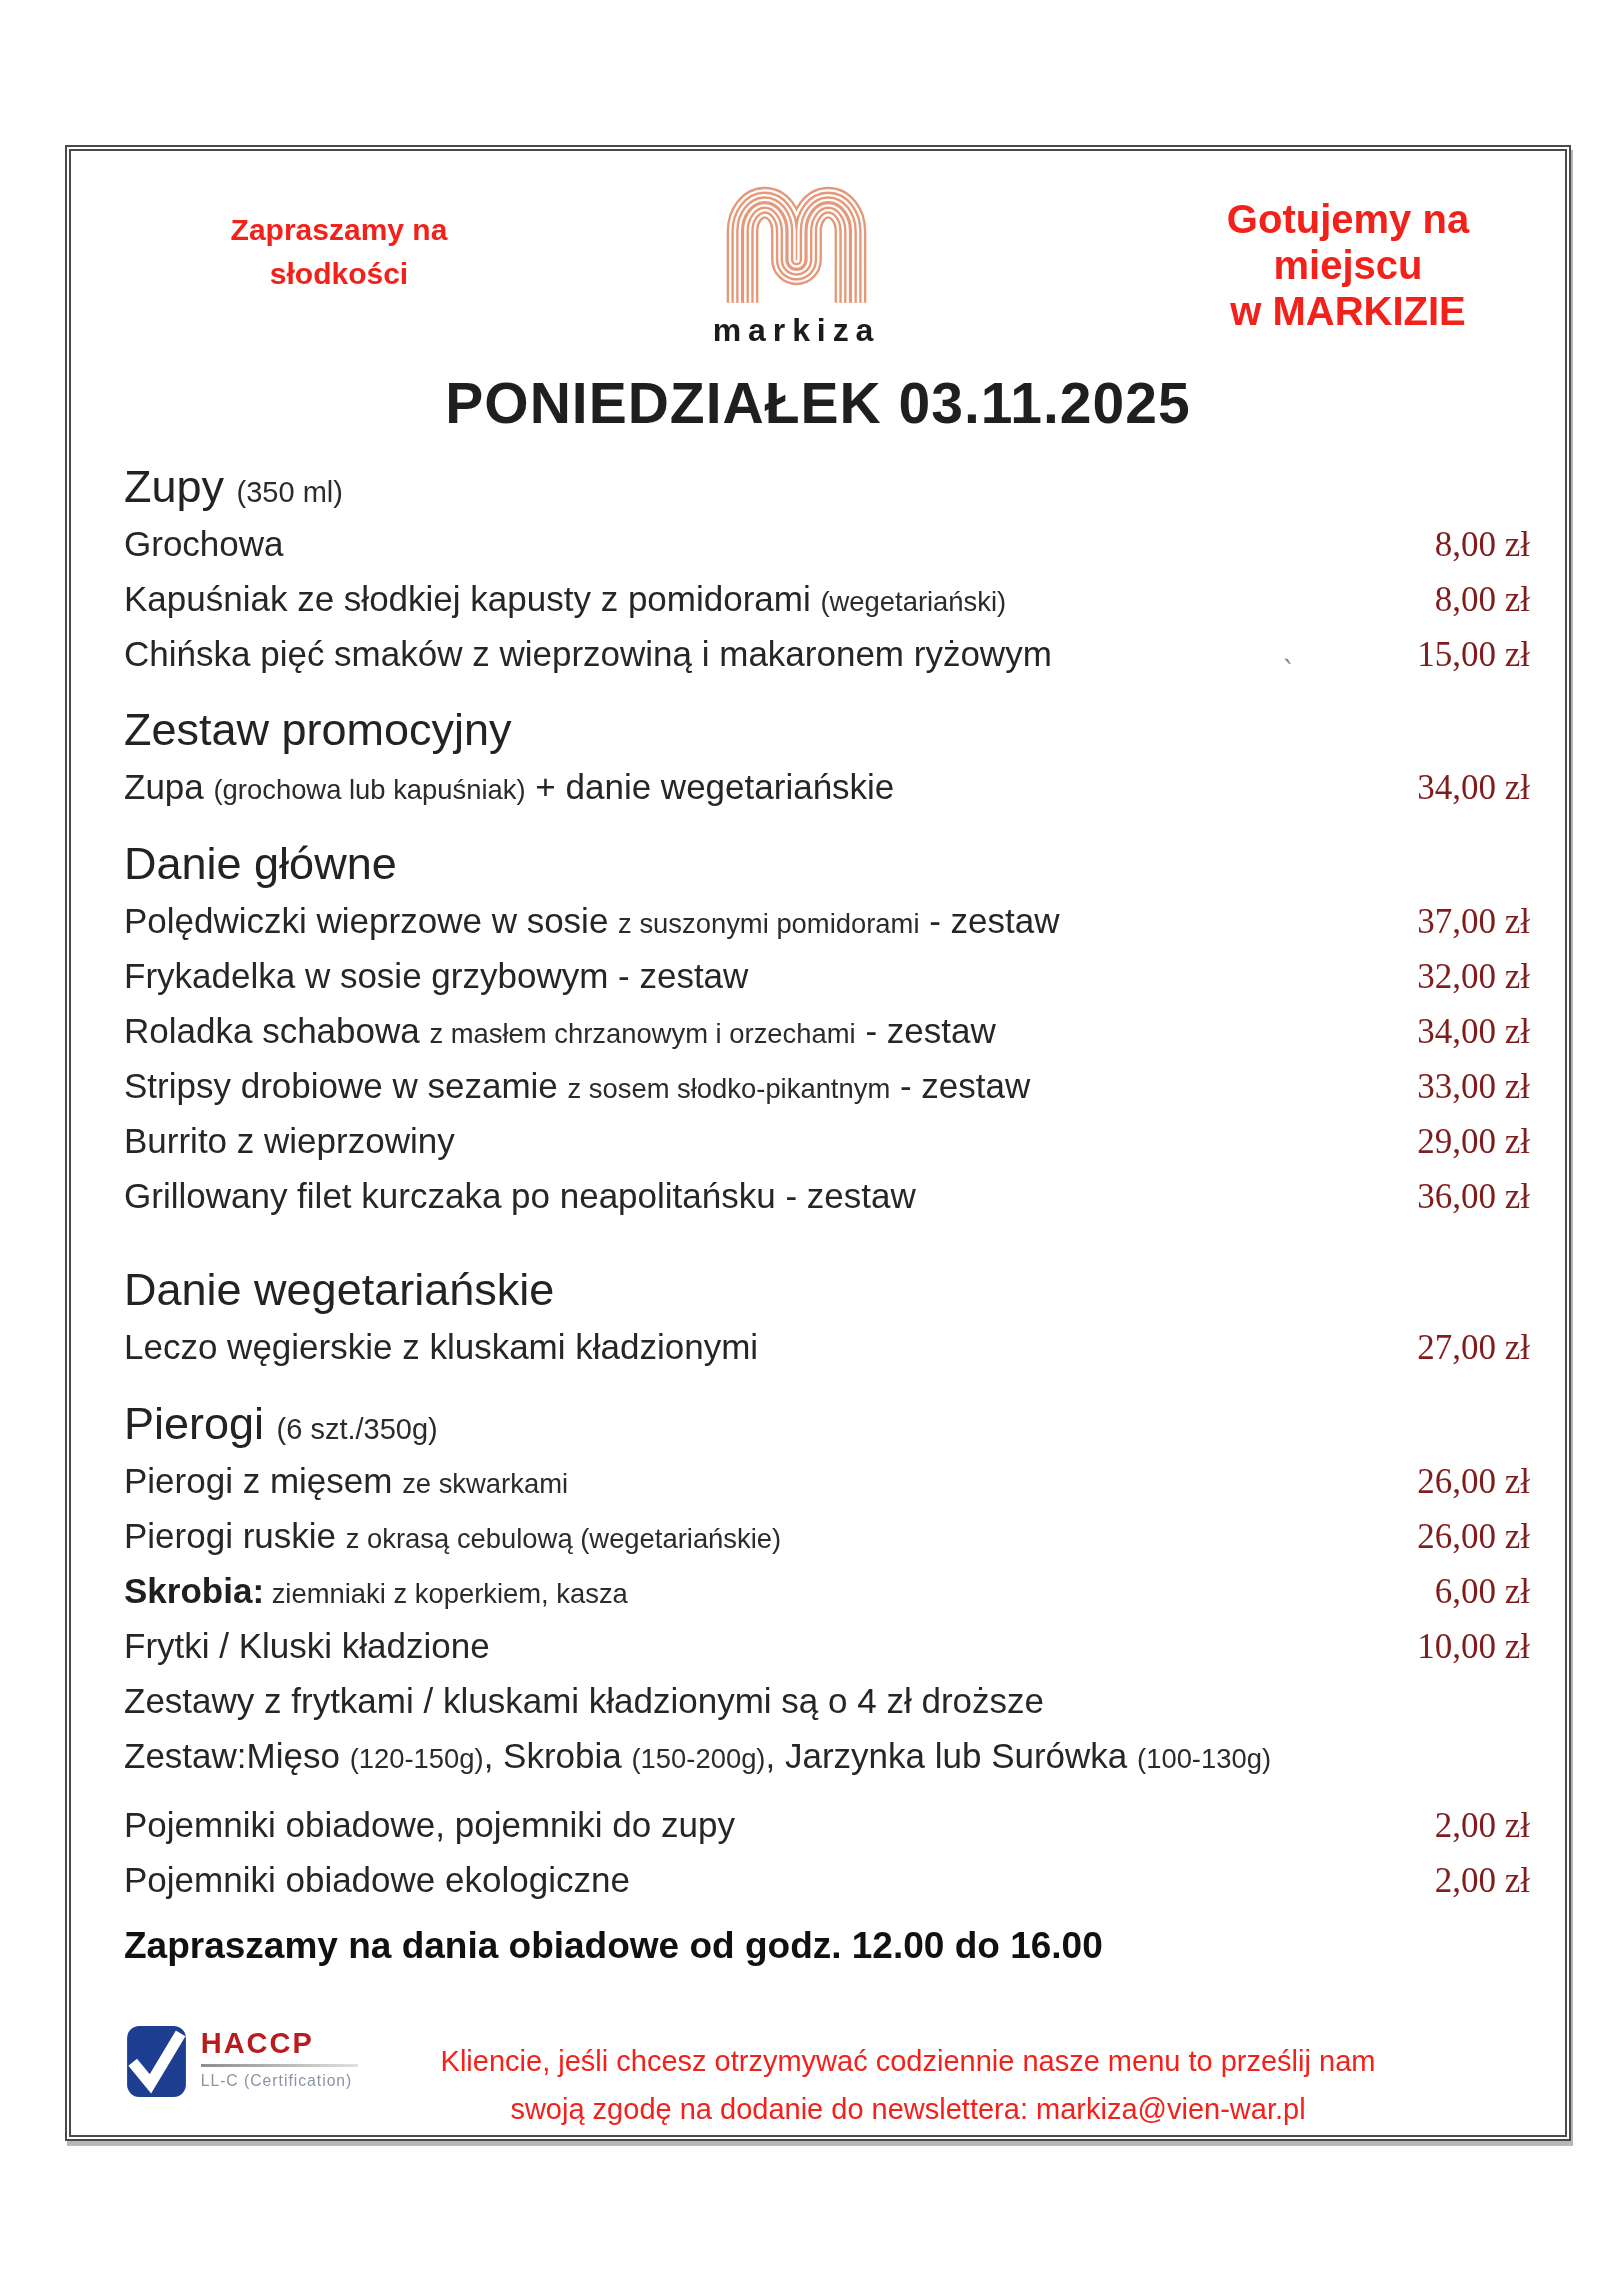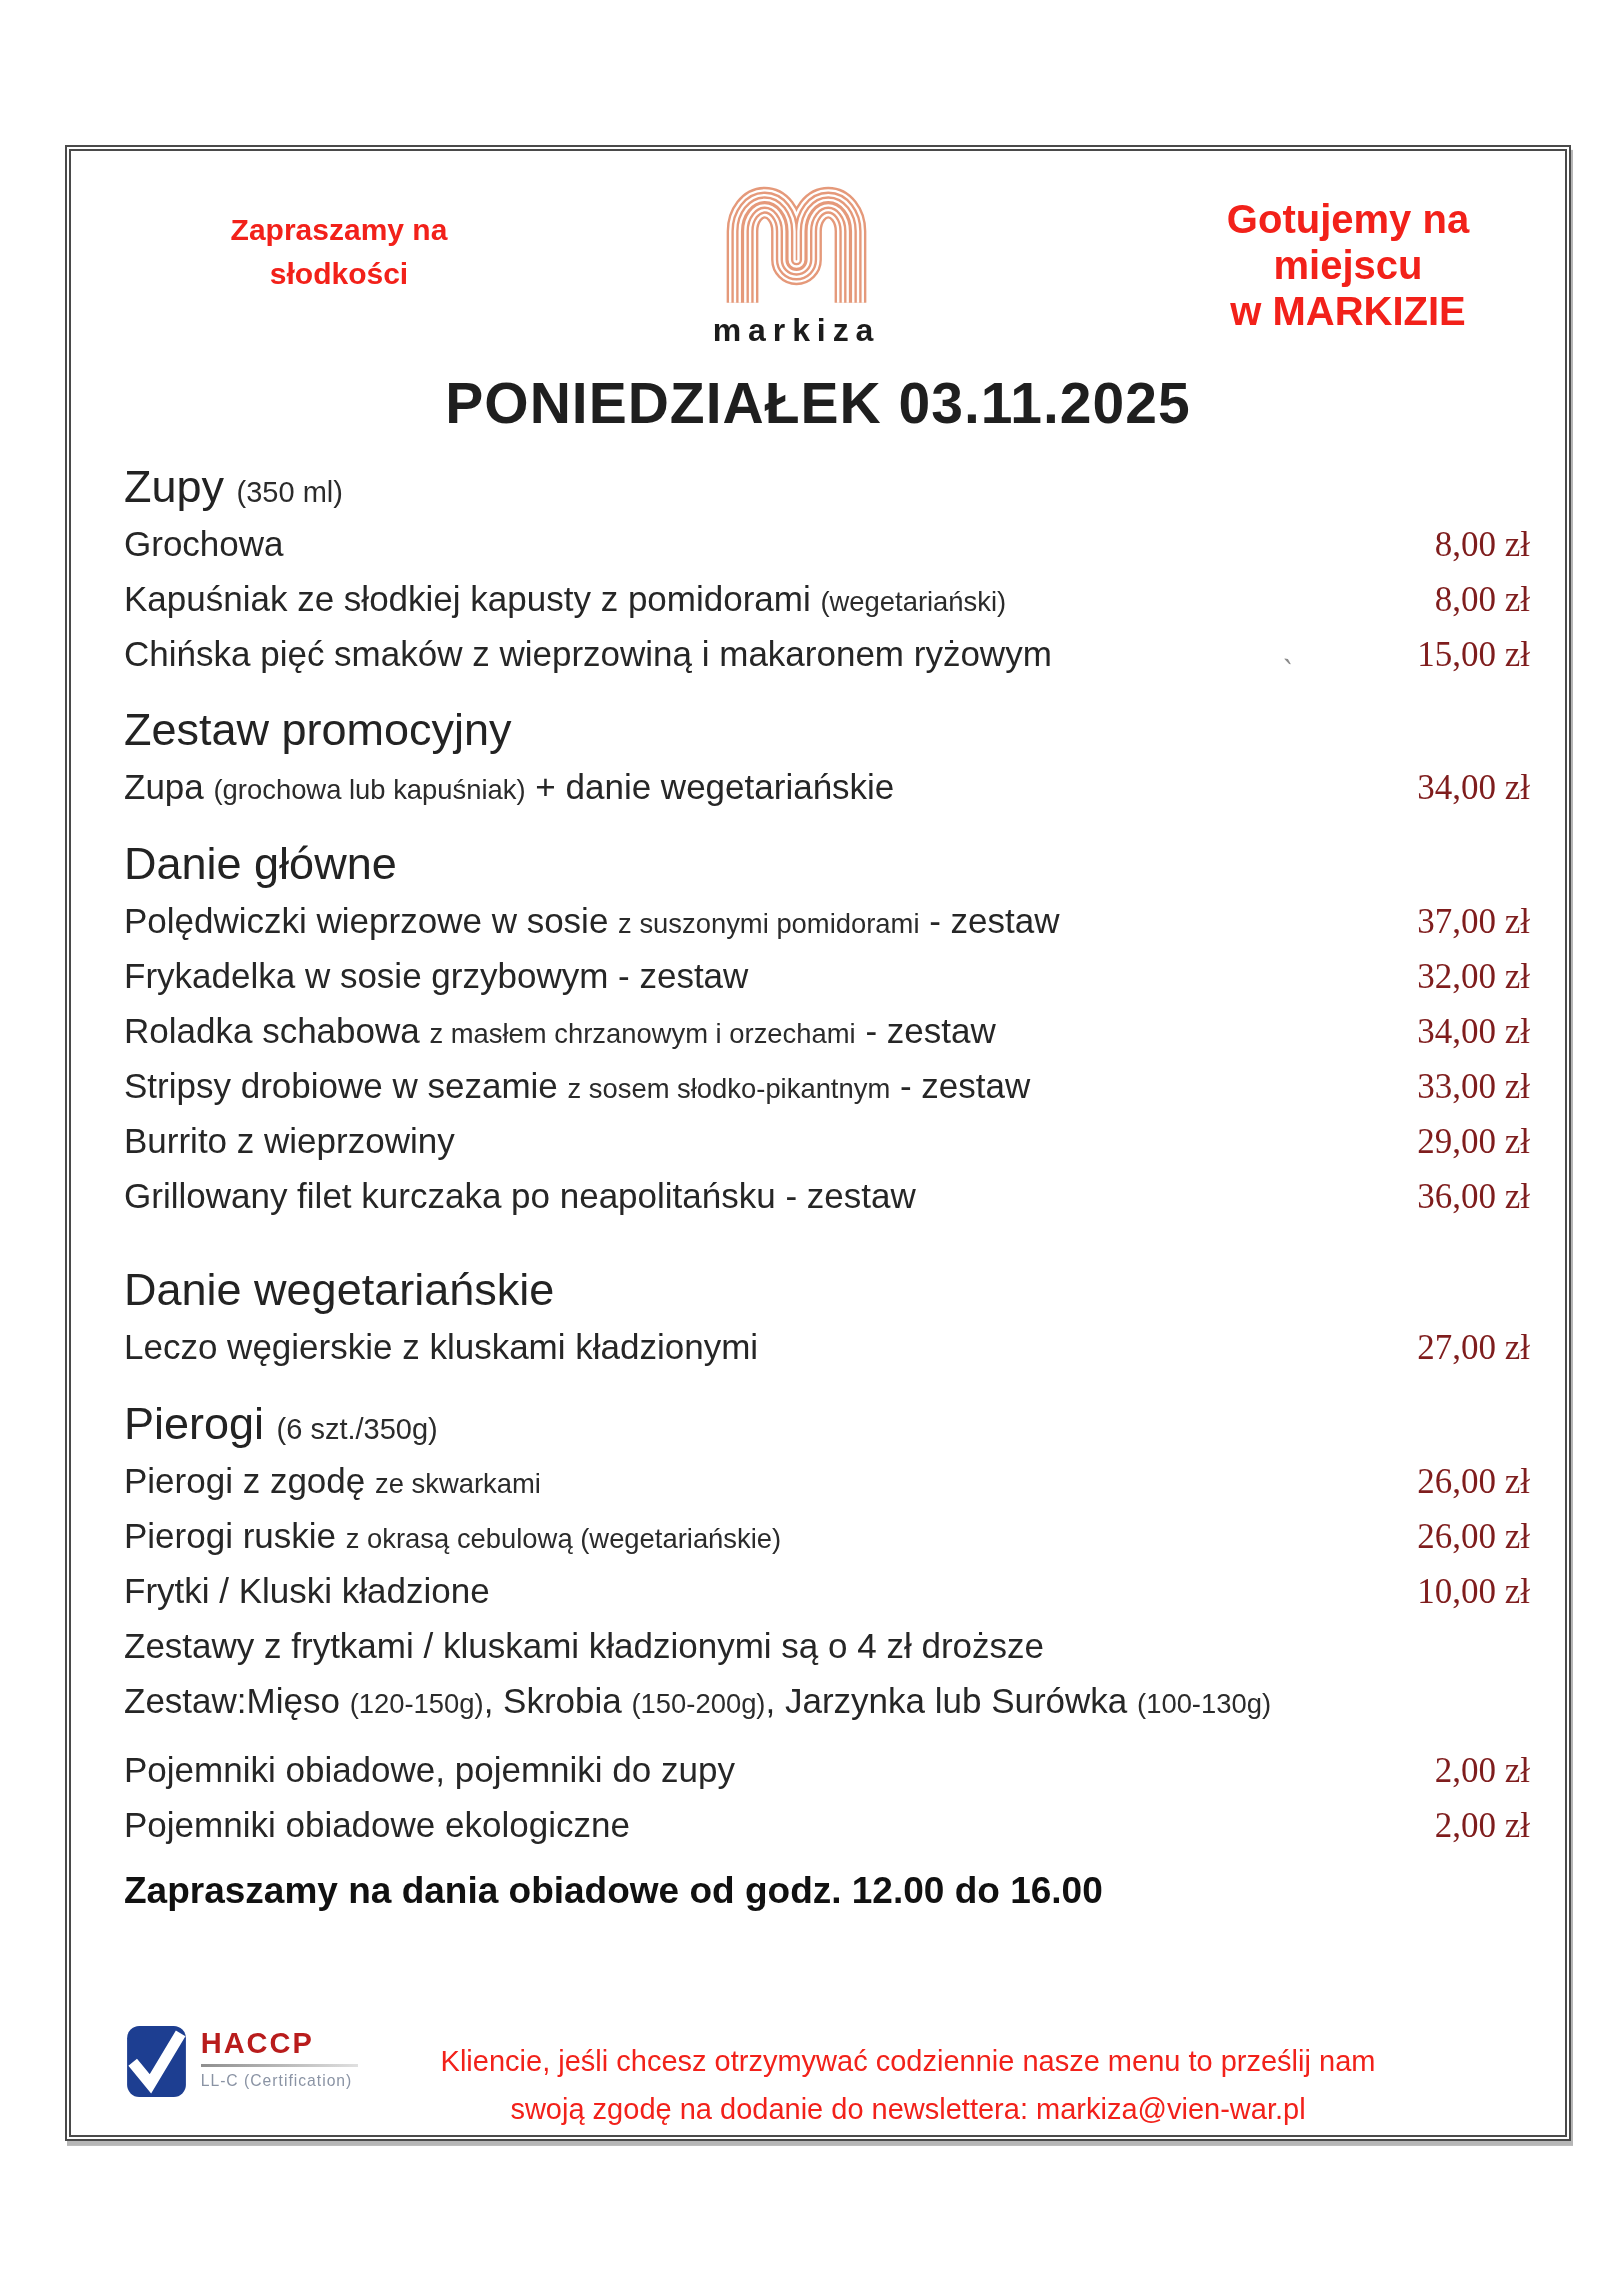--- a/index.html
+++ b/index.html
@@ -148,26 +148,30 @@
         <span class="name"><span class="p-h">Danie wegetariańskie</span></span>
       </div>
       <div class="r i">
         <span class="name"><span class="p-n">Leczo węgierskie z kluskami kładzionymi</span></span>
         <span class="price">27,00 zł</span>
       </div>
       <div class="r h">
         <span class="name"><span class="p-h">Pierogi </span><span class="p-hn">(6 szt./350g)</span></span>
       </div>
       <div class="r i">
-        <span class="name"><span class="p-n">Pierogi z zgodę </span><span class="p-s">ze skwarkami</span></span>
+        <span class="name"><span class="p-n">Pierogi z mięsem </span><span class="p-s">ze skwarkami</span></span>
         <span class="price">26,00 zł</span>
       </div>
       <div class="r i">
         <span class="name"><span class="p-n">Pierogi ruskie </span><span class="p-s">z okrasą cebulową (wegetariańskie)</span></span>
         <span class="price">26,00 zł</span>
+      </div>
+      <div class="r i">
+        <span class="name"><span class="p-b">Skrobia:</span><span class="p-s"> ziemniaki z koperkiem, kasza</span></span>
+        <span class="price">6,00 zł</span>
       </div>
       <div class="r i">
         <span class="name"><span class="p-n">Frytki / Kluski kładzione</span></span>
         <span class="price">10,00 zł</span>
       </div>
       <div class="r i">
         <span class="name"><span class="p-n">Zestawy z frytkami / kluskami kładzionymi są o 4 zł droższe</span></span>
       </div>
       <div class="r i">
         <span class="name"><span class="p-n">Zestaw:Mięso </span><span class="p-s">(120-150g)</span><span class="p-n">, Skrobia </span><span class="p-s">(150-200g)</span><span class="p-n">, Jarzynka lub Surówka </span><span class="p-s">(100-130g)</span></span>

